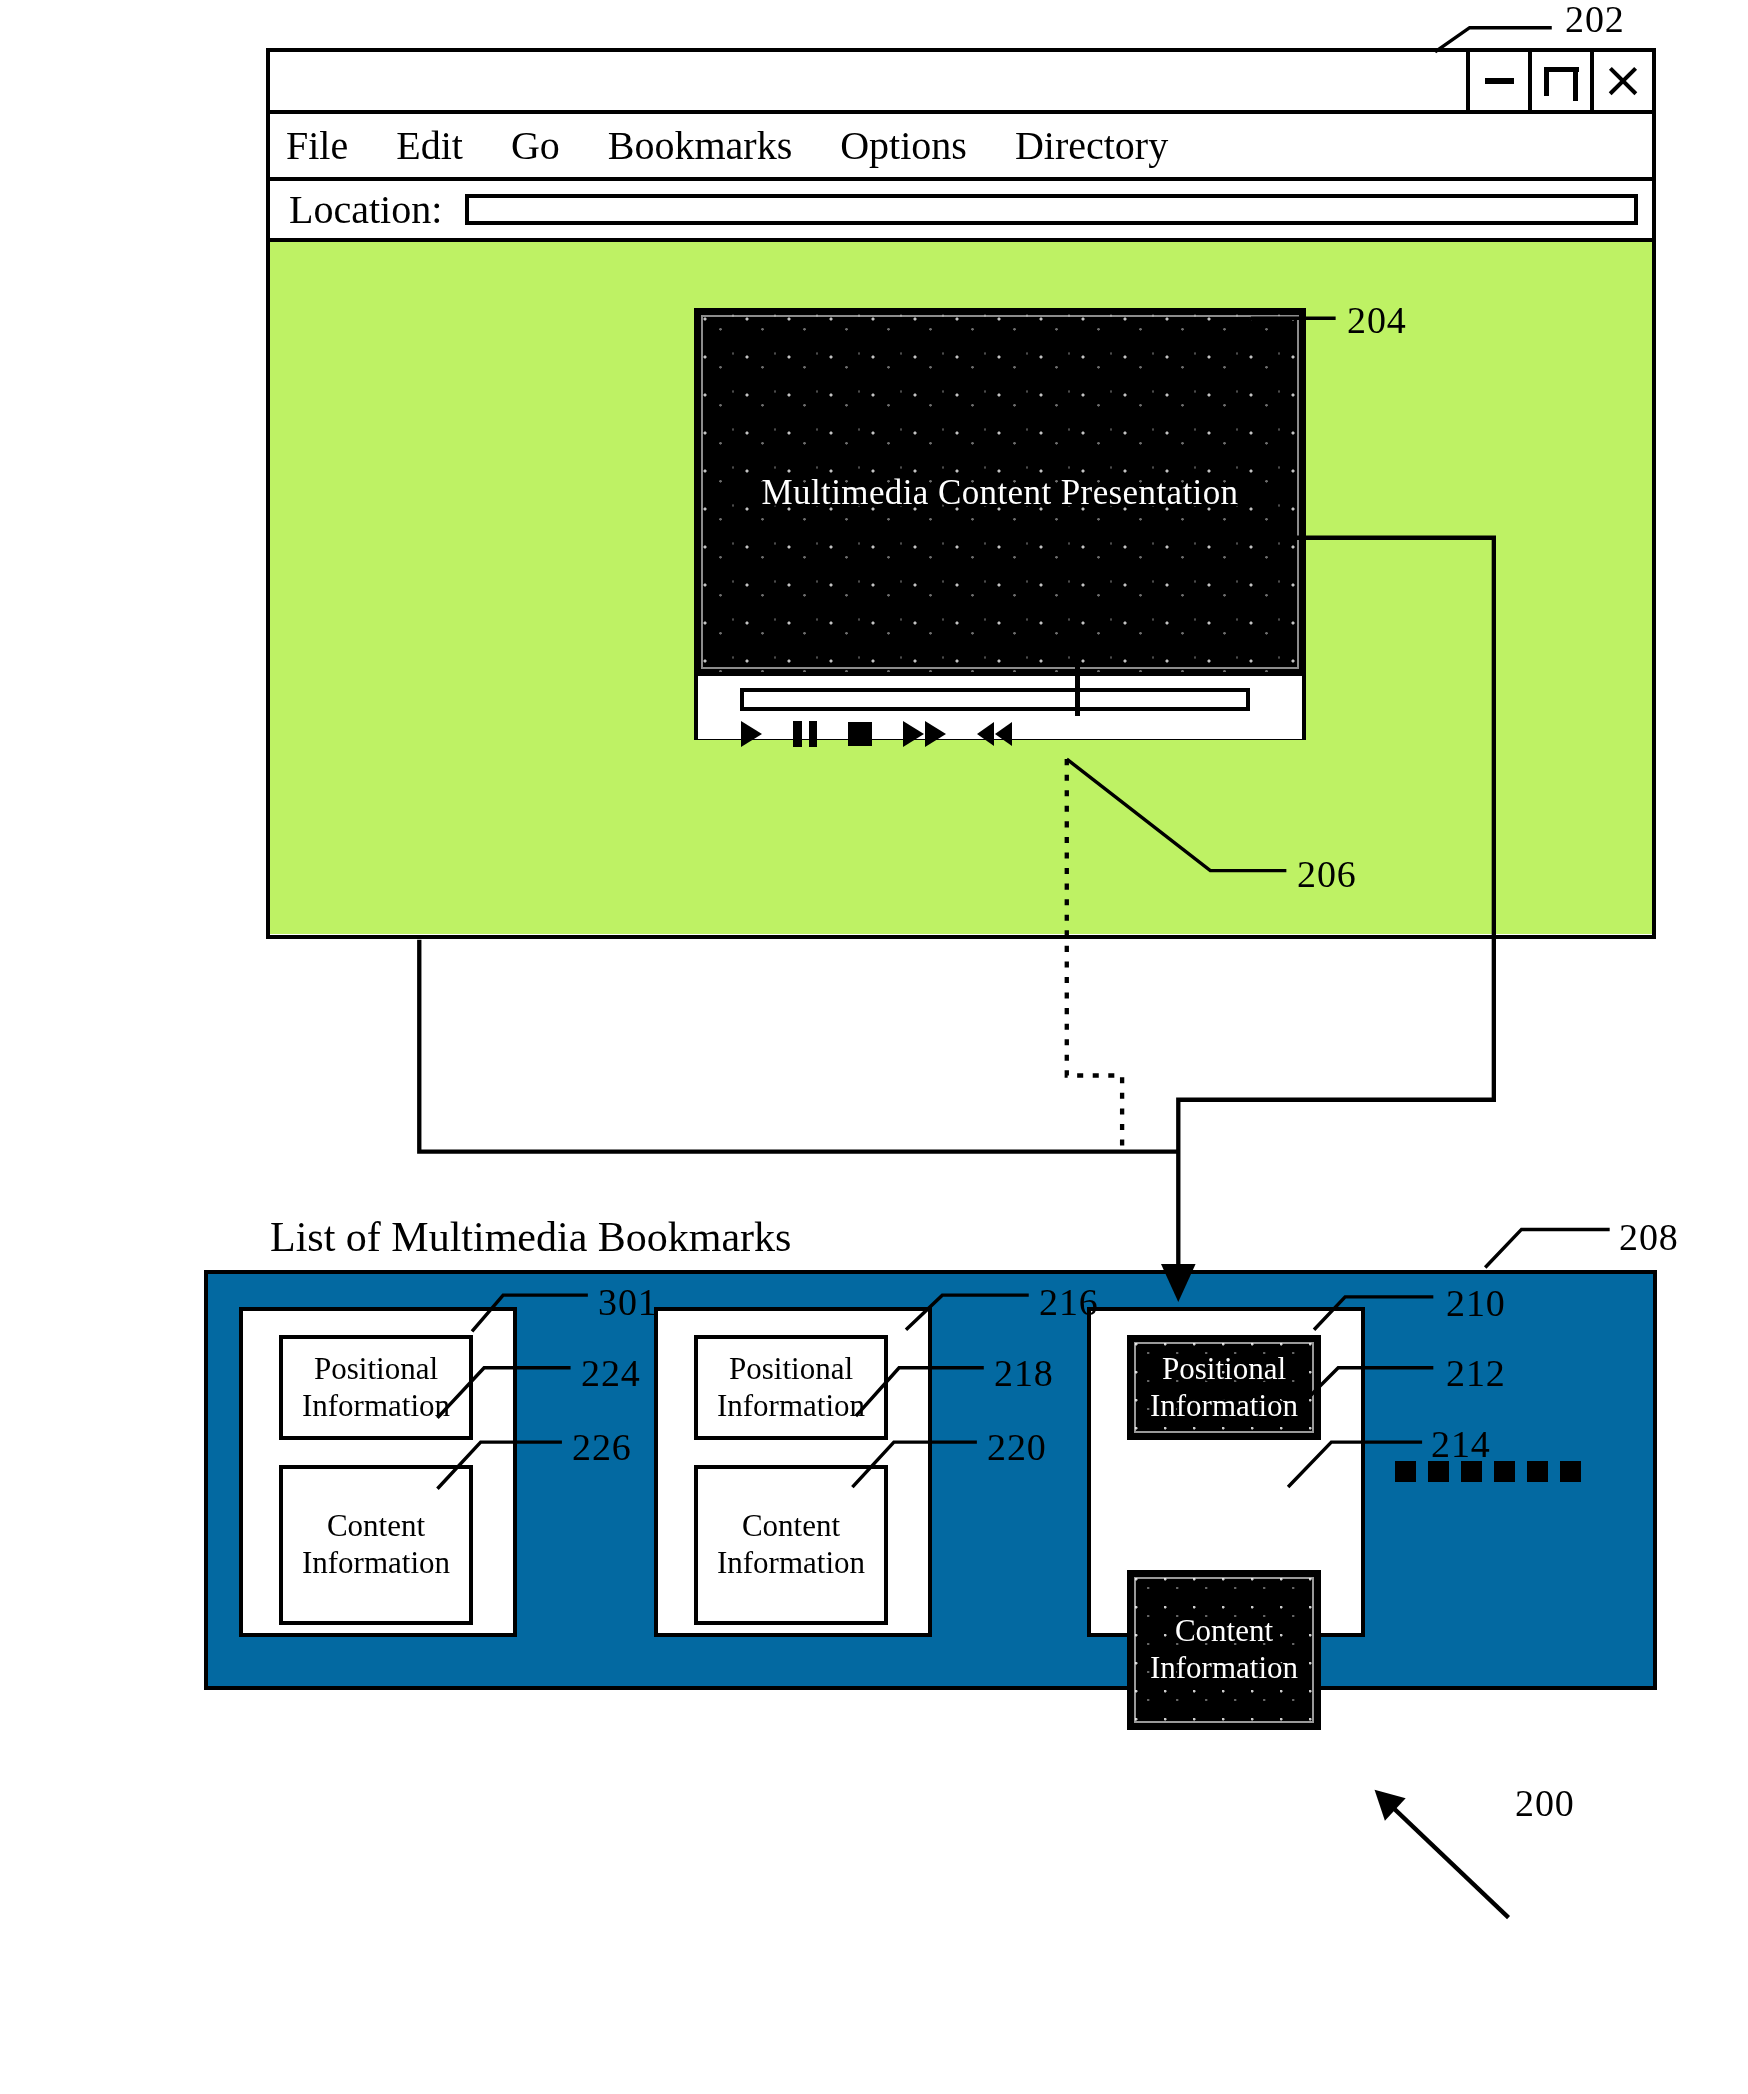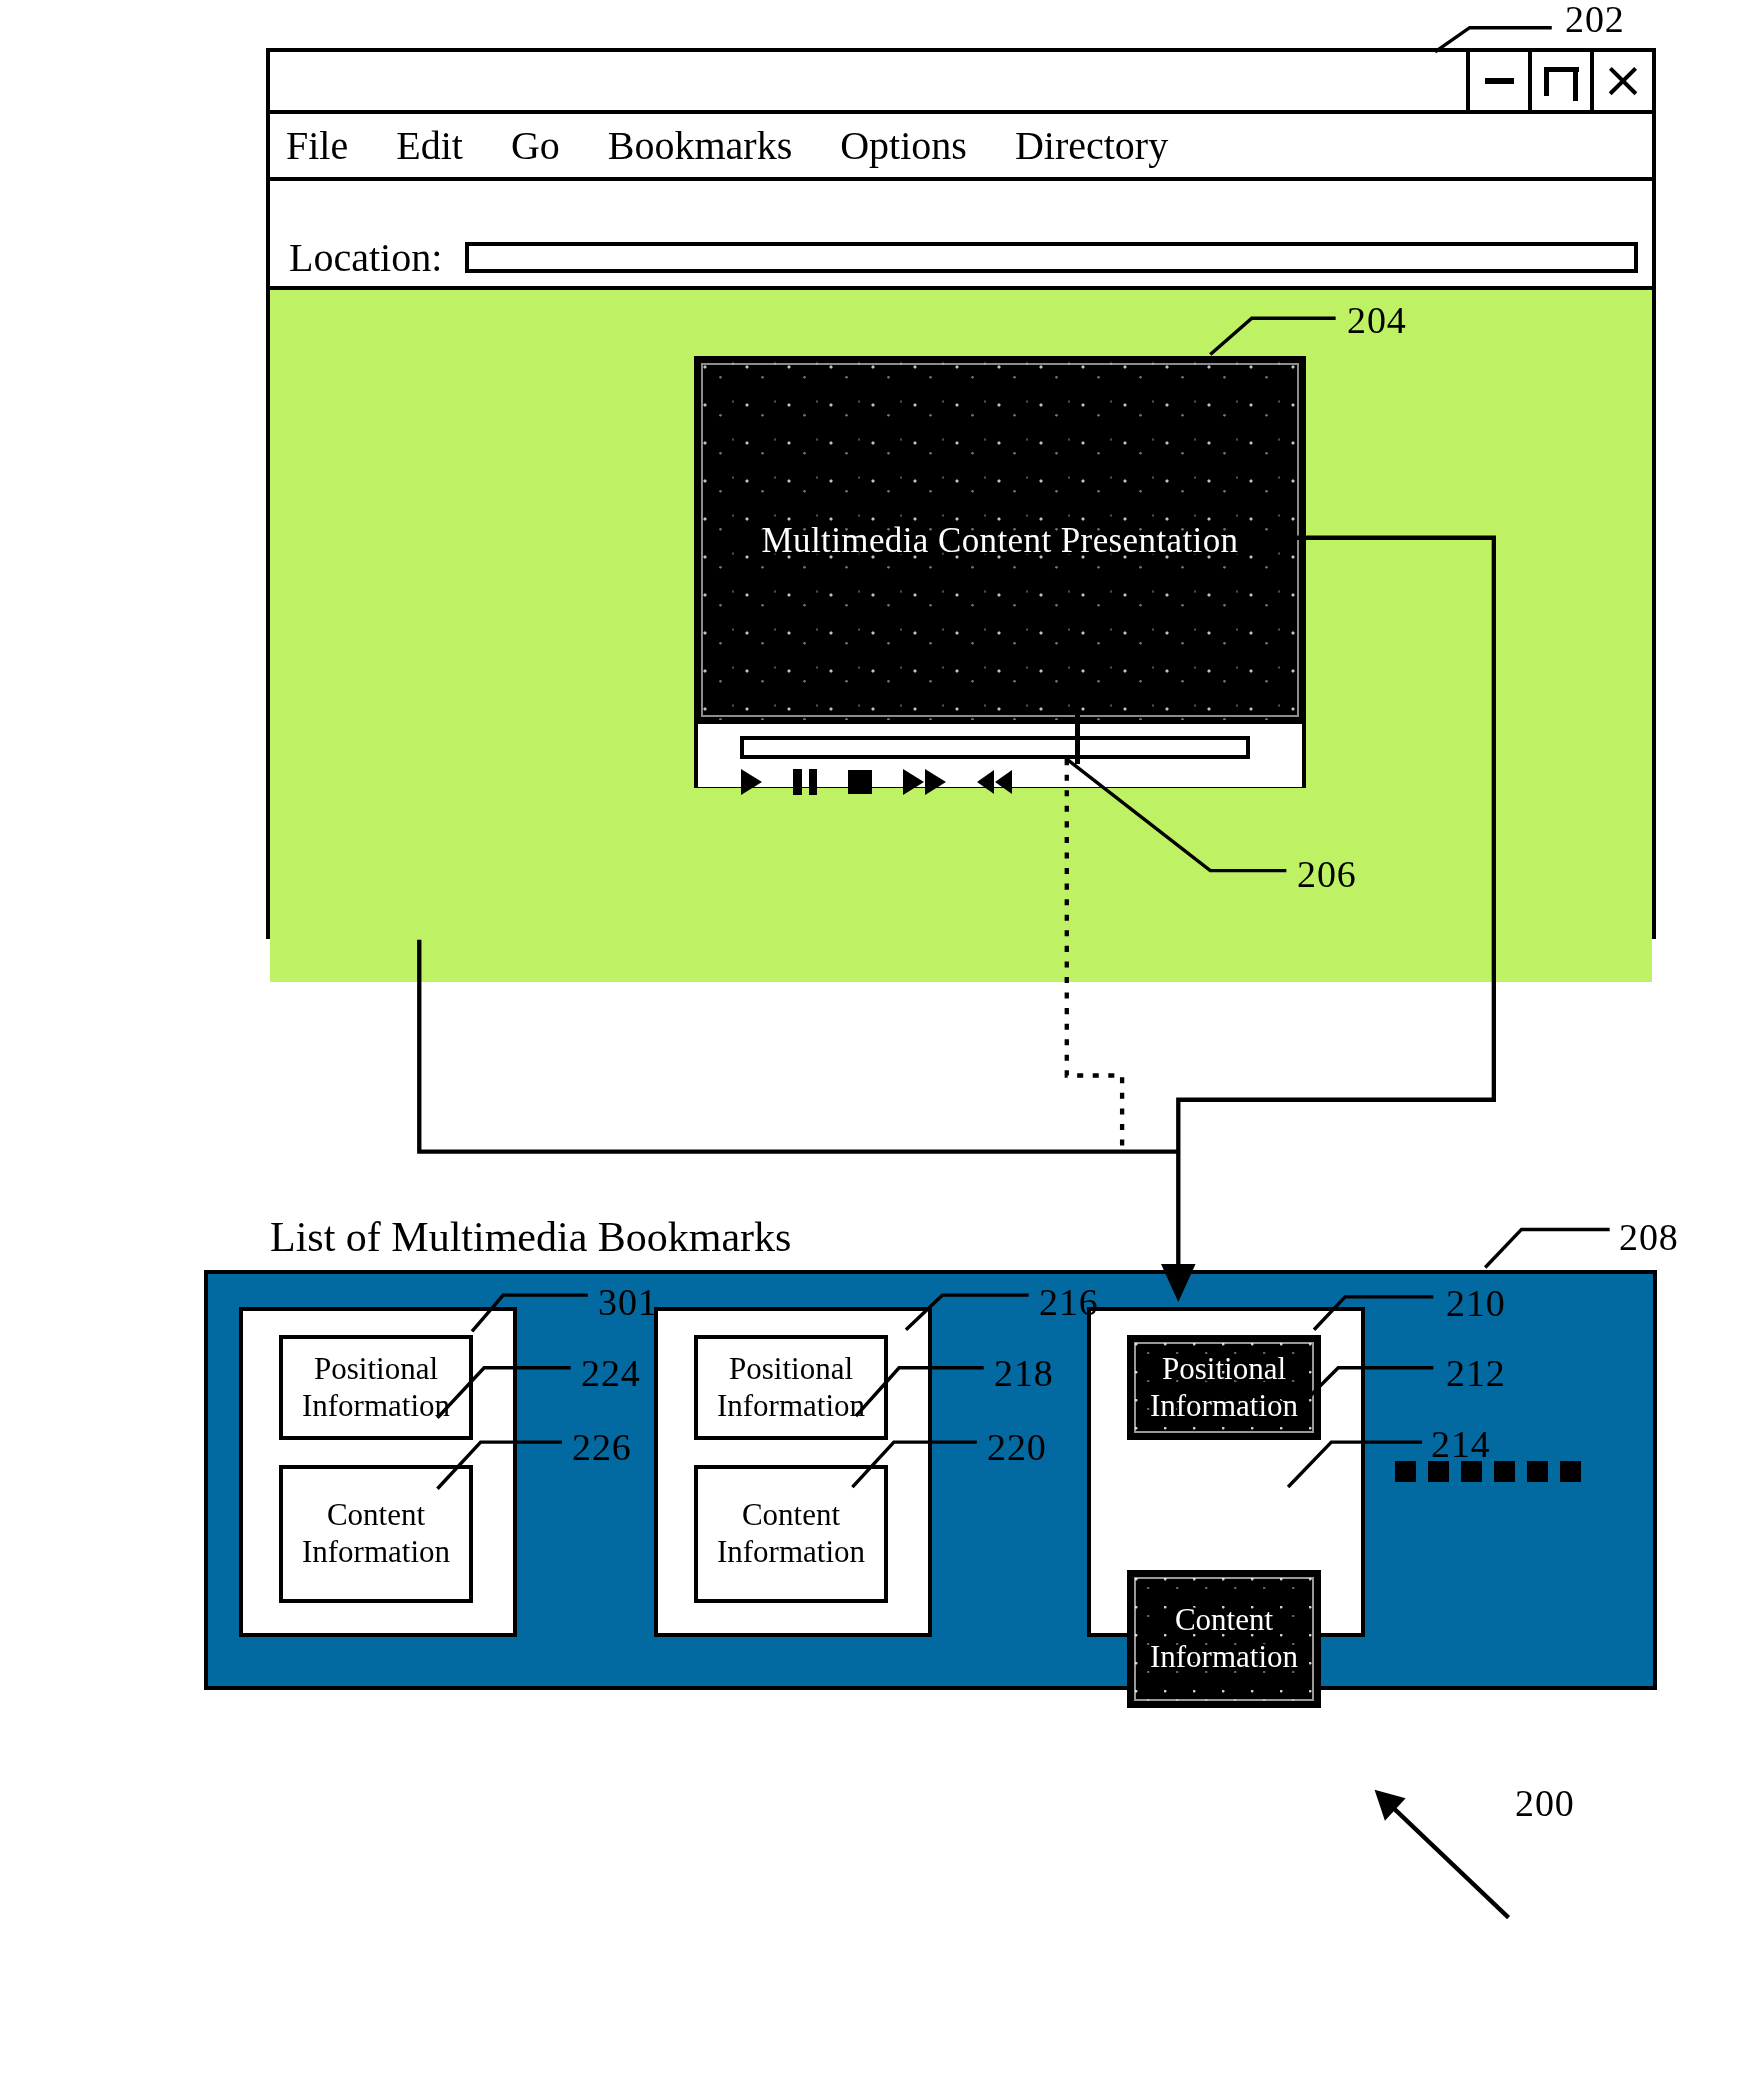--- a/index.html
+++ b/index.html
@@ -93,21 +93,20 @@
   }
 
   #location-bar {
     height: 61px;
     border-bottom: 4.3px solid #000;
     display: flex;
     align-items: center;
     padding-left: 19px;
     box-sizing: border-box;
     background: #fff;
-    margin-top: 48px;
   }
   #location-label {
     font-size: 40px;
     line-height: 1;
     margin-right: 22.5px;
     white-space: nowrap;
   }
   #location-input {
     flex: 1 1 auto;
     height: 31px;
@@ -273,21 +272,21 @@
     background: #fff;
     box-sizing: border-box;
     display: flex;
     align-items: center;
     justify-content: center;
     text-align: center;
     font-size: 31px;
     line-height: 1.18;
   }
   .field-pos { left: 36px; top: 24px; width: 194px; height: 105px; }
-  .field-con { left: 36px; top: 154px; width: 194px; height: 138px; text-align: center; }
+  .field-con { left: 36px; top: 154px; width: 194px; height: 160px; text-align: center; }
 
   
   .field-inverted {
     background: #000;
     color: #ffffff;
     position: relative;
     overflow: hidden;
   }
   .field-inverted .inv-noise {
     position: absolute;

